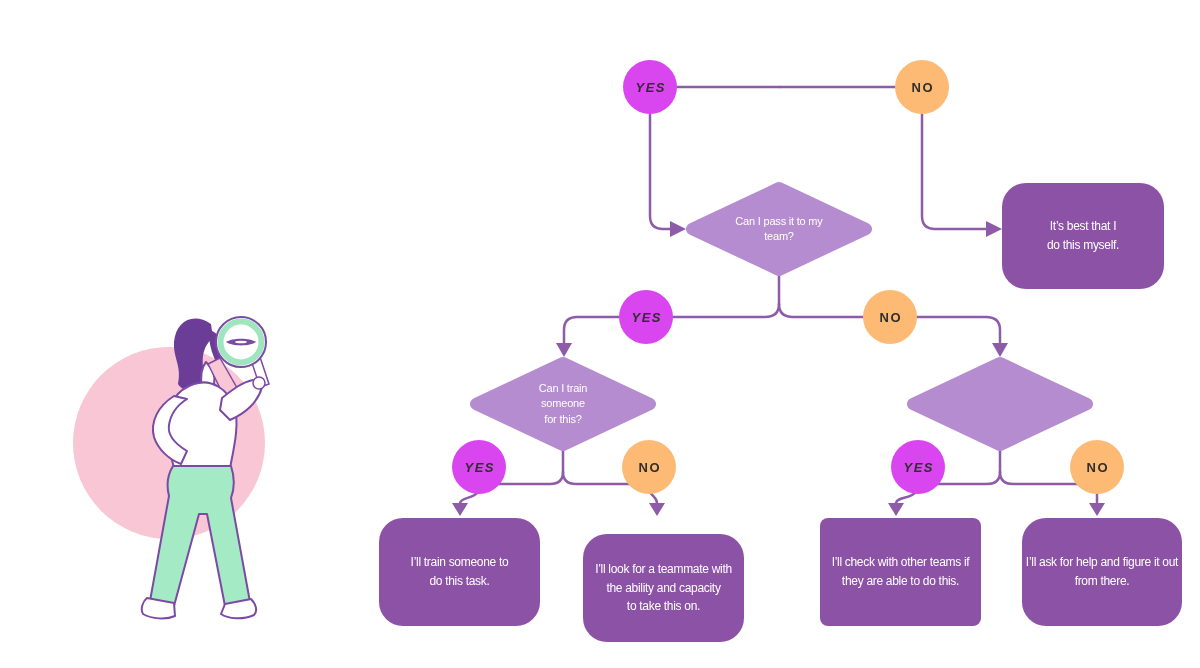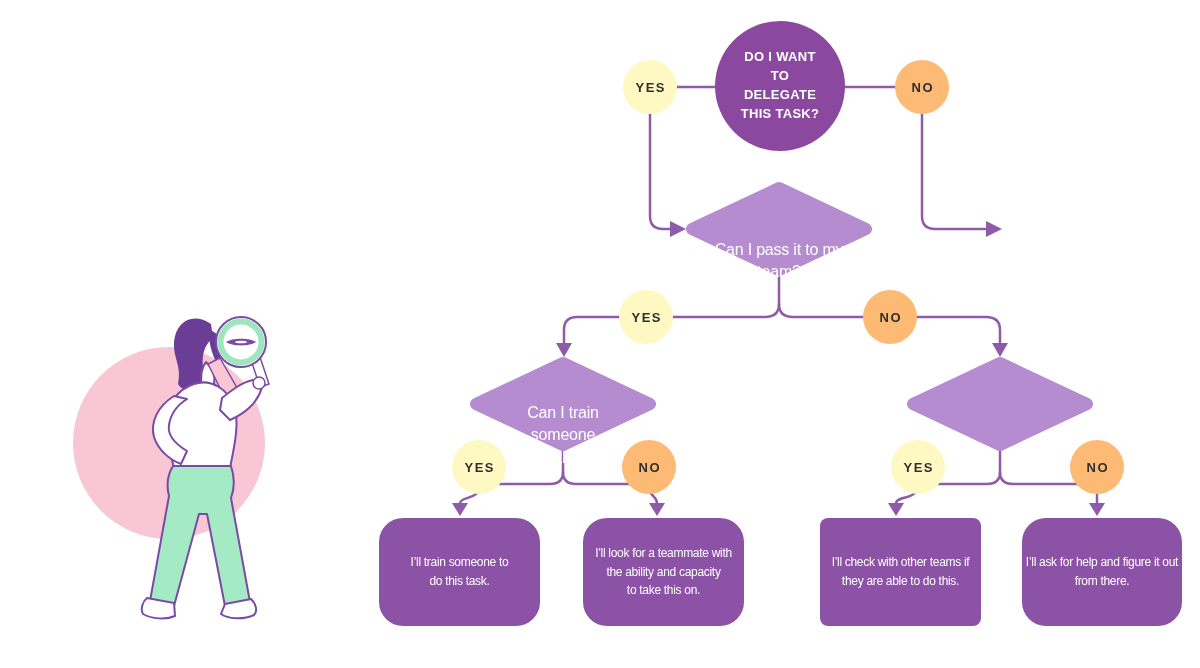--- a/index.html
+++ b/index.html
@@ -20,31 +20,31 @@
     position:absolute;left:715px;top:21px;width:130px;height:130px;border-radius:50%;
     background:#8A489E;color:#fff;display:flex;align-items:center;justify-content:center;
     text-align:center;font-weight:700;font-size:13px;line-height:1.45;letter-spacing:.3px;
     white-space:pre-line;
   }
   .badge{
     position:absolute;width:54px;height:54px;border-radius:50%;
     display:flex;align-items:center;justify-content:center;
     font-weight:700;font-size:13px;letter-spacing:1.5px;text-indent:1.5px;color:#2f2f2f;
   }
-  .badge.yes{background:#fef9c3;}
+  .badge.yes{background:#d946ef;font-style:italic;}
   .badge.no{background:#fdba74;}
   .outcome{
     position:absolute;background:#8C52A5;border-radius:24px;color:#fff;
     display:flex;align-items:center;justify-content:center;text-align:center;
     font-size:12px;line-height:1.55;letter-spacing:-.3px;white-space:pre;padding:6px 2px;
   }
   .diamond-label{
     position:absolute;transform:translate(-50%,-50%);width:170px;
-    color:#fff;font-size:16px;line-height:1.4;letter-spacing:-.2px;
-    text-align:center;white-space:pre-line;margin-top:32px;
+    color:#fff;font-size:11px;line-height:1.4;letter-spacing:-.2px;
+    text-align:center;white-space:pre-line;
   }
 </style>
 </head>
 <body>
 
 <div id="canvas">
 
   <svg class="layer" width="1200" height="668" viewBox="0 0 1200 668">
     <g stroke="#8E5BA8" stroke-width="2.5" fill="none" stroke-linecap="round">
       <path d="M650,87 L780,87"></path>
@@ -98,43 +98,41 @@
       <path d="M87,298 L114,303 L115,316 C106,320 92,319 83,314 C80,309 83,301 87,298 Z" fill="#ffffff"></path>
       <path d="M165,304 L191,299 C196,304 198,311 194,315 C183,320 168,319 161,314 Z" fill="#ffffff"></path>
       <circle cx="181" cy="42" r="25" fill="#ffffff"></circle>
       <circle cx="181" cy="42" r="20.5" fill="none" stroke="#9FE5BE" stroke-width="6"></circle>
       <path d="M166,42 C172,37.5 190,37.5 196,42 C190,46.5 172,46.5 166,42 Z" fill="#7B4AA5" stroke="none"></path>
       <ellipse cx="181" cy="42" rx="6" ry="1.3" fill="#ffffff" stroke="none"></ellipse>
     </g>
   </svg>
 
 
-  <div class="node-circle">DO I WANT
-TO
-DELEGATE
-THIS TASK?</div>
 
   <div class="badge yes" style="left:623px;top:60px;">YES</div>
   <div class="badge no" style="left:895px;top:60px;">NO</div>
   <div class="badge yes" style="left:619px;top:290px;">YES</div>
   <div class="badge no" style="left:863px;top:290px;">NO</div>
   <div class="badge yes" style="left:452px;top:440px;">YES</div>
   <div class="badge no" style="left:622px;top:440px;">NO</div>
   <div class="badge yes" style="left:891px;top:440px;">YES</div>
   <div class="badge no" style="left:1070px;top:440px;">NO</div>
 
   <div class="diamond-label" style="left:779px;top:229px;">Can I pass it to my
 team?</div>
   <div class="diamond-label" style="left:563px;top:404px;">Can I train
 someone
 for this?</div>
 
+  <div class="outcome" style="left:1002px;top:183px;width:158px;height:94px;">It’s best that I
+do this myself.</div>
   <div class="outcome" style="left:379px;top:518px;width:157px;height:96px;">I’ll train someone to
 do this task.</div>
-  <div class="outcome" style="left:583px;top:518px;width:157px;height:96px;">I’ll look for a teammate with
+  <div class="outcome" style="left:583px;top:534px;width:157px;height:96px;">I’ll look for a teammate with
 the ability and capacity
 to take this on.</div>
   <div class="outcome" style="left:820px;top:518px;width:157px;height:96px;border-radius:8px;">I’ll check with other teams if
 they are able to do this.</div>
   <div class="outcome" style="left:1022px;top:518px;width:156px;height:96px;">I’ll ask for help and figure it out
 from there.</div>
 
 </div>
 
 </body></html>

